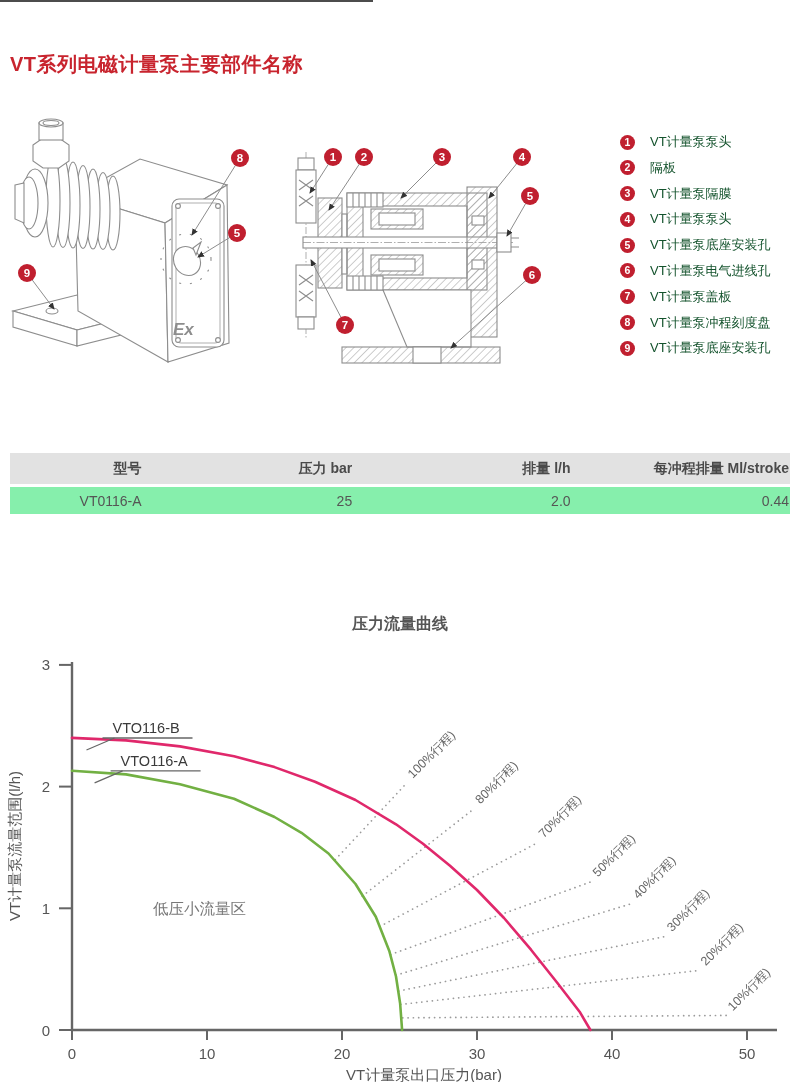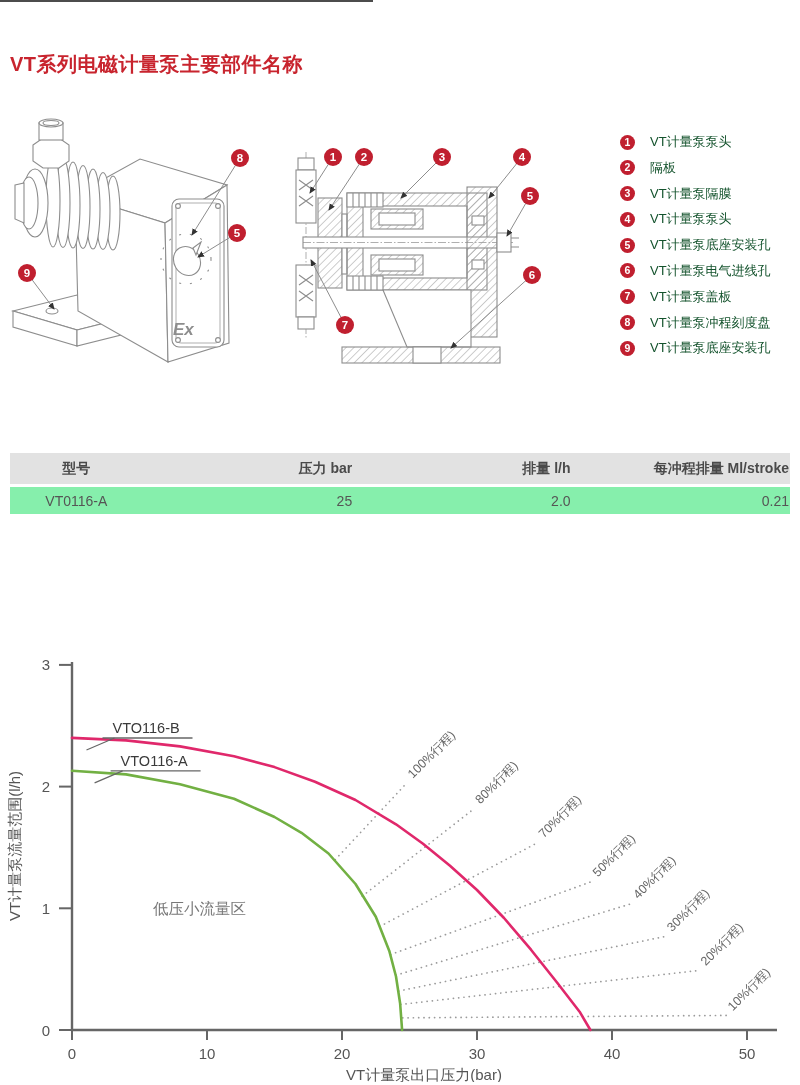--- a/index.html
+++ b/index.html
@@ -16,21 +16,21 @@
   .lg-item{display:flex;align-items:center;height:16px;margin-bottom:9.8px;}
   .lg-badge{flex:0 0 15px;width:15px;height:15px;border-radius:50%;background:#c01f2f;
             color:#fff;font-size:10.5px;font-weight:bold;text-align:center;line-height:15px;}
   .lg-label{margin-left:15px;font-size:13px;color:#14532d;white-space:nowrap;}
   .spec-table{position:absolute;left:10px;top:450px;width:780px;border-collapse:separate;
               border-spacing:0 3px;font-size:14px;}
   .spec-table th{background:#e2e2e2;height:29px;font-weight:bold;color:#4a4a4a;text-align:right;}
   .spec-table td{height:25px;text-align:right;color:#555;}
   .spec-table tr.row-a td{background:#86efac;}
   .spec-table tr.row-b td{background:#ebebeb;}
-  .spec-table th:first-child,.spec-table td:first-child{text-align:center;margin-left:40px;}
+  .spec-table th:first-child,.spec-table td:first-child{text-align:right;margin-left:40px;}
   .col1{width:17%}.col2{width:27%}.col3{width:28%}.col4{width:28%}
   .chart-title{position:absolute;left:0;top:614px;width:800px;text-align:center;
                font-size:16px;font-weight:bold;color:#555;}
 </style>
 </head>
 <body>
 
 <div class="page">
 
   <div class="top-edge"></div>
@@ -221,25 +221,26 @@
         <th>压力 bar</th>
         <th>排量 l/h</th>
         <th>每冲程排量 Ml/stroke</th>
       </tr>
     </thead>
     <tbody>
       <tr class="row-a">
         <td>VT0116-A</td>
         <td>25</td>
         <td>2.0</td>
-        <td>0.21</td>
+        <td>0.44</td>
       </tr>
     </tbody>
   </table>
 
+  <div class="chart-title">压力流量曲线</div>
   <svg id="chart-svg" width="800" height="450" viewBox="0 0 800 450">
       <path d="M72 30 L72 398 L777 398" stroke="#666" stroke-width="2.4" fill="none"></path>
       <line x1="59" y1="398" x2="72" y2="398" stroke="#666" stroke-width="2"></line>
       <text x="50" y="403.5" text-anchor="end" font-size="15" fill="#555">0</text>
       <line x1="59" y1="276.3" x2="72" y2="276.3" stroke="#666" stroke-width="2"></line>
       <text x="50" y="281.8" text-anchor="end" font-size="15" fill="#555">1</text>
       <line x1="59" y1="154.6" x2="72" y2="154.6" stroke="#666" stroke-width="2"></line>
       <text x="50" y="160.1" text-anchor="end" font-size="15" fill="#555">2</text>
       <line x1="59" y1="32.89999999999998" x2="72" y2="32.89999999999998" stroke="#666" stroke-width="2"></line>
       <text x="50" y="38.39999999999998" text-anchor="end" font-size="15" fill="#555">3</text>

